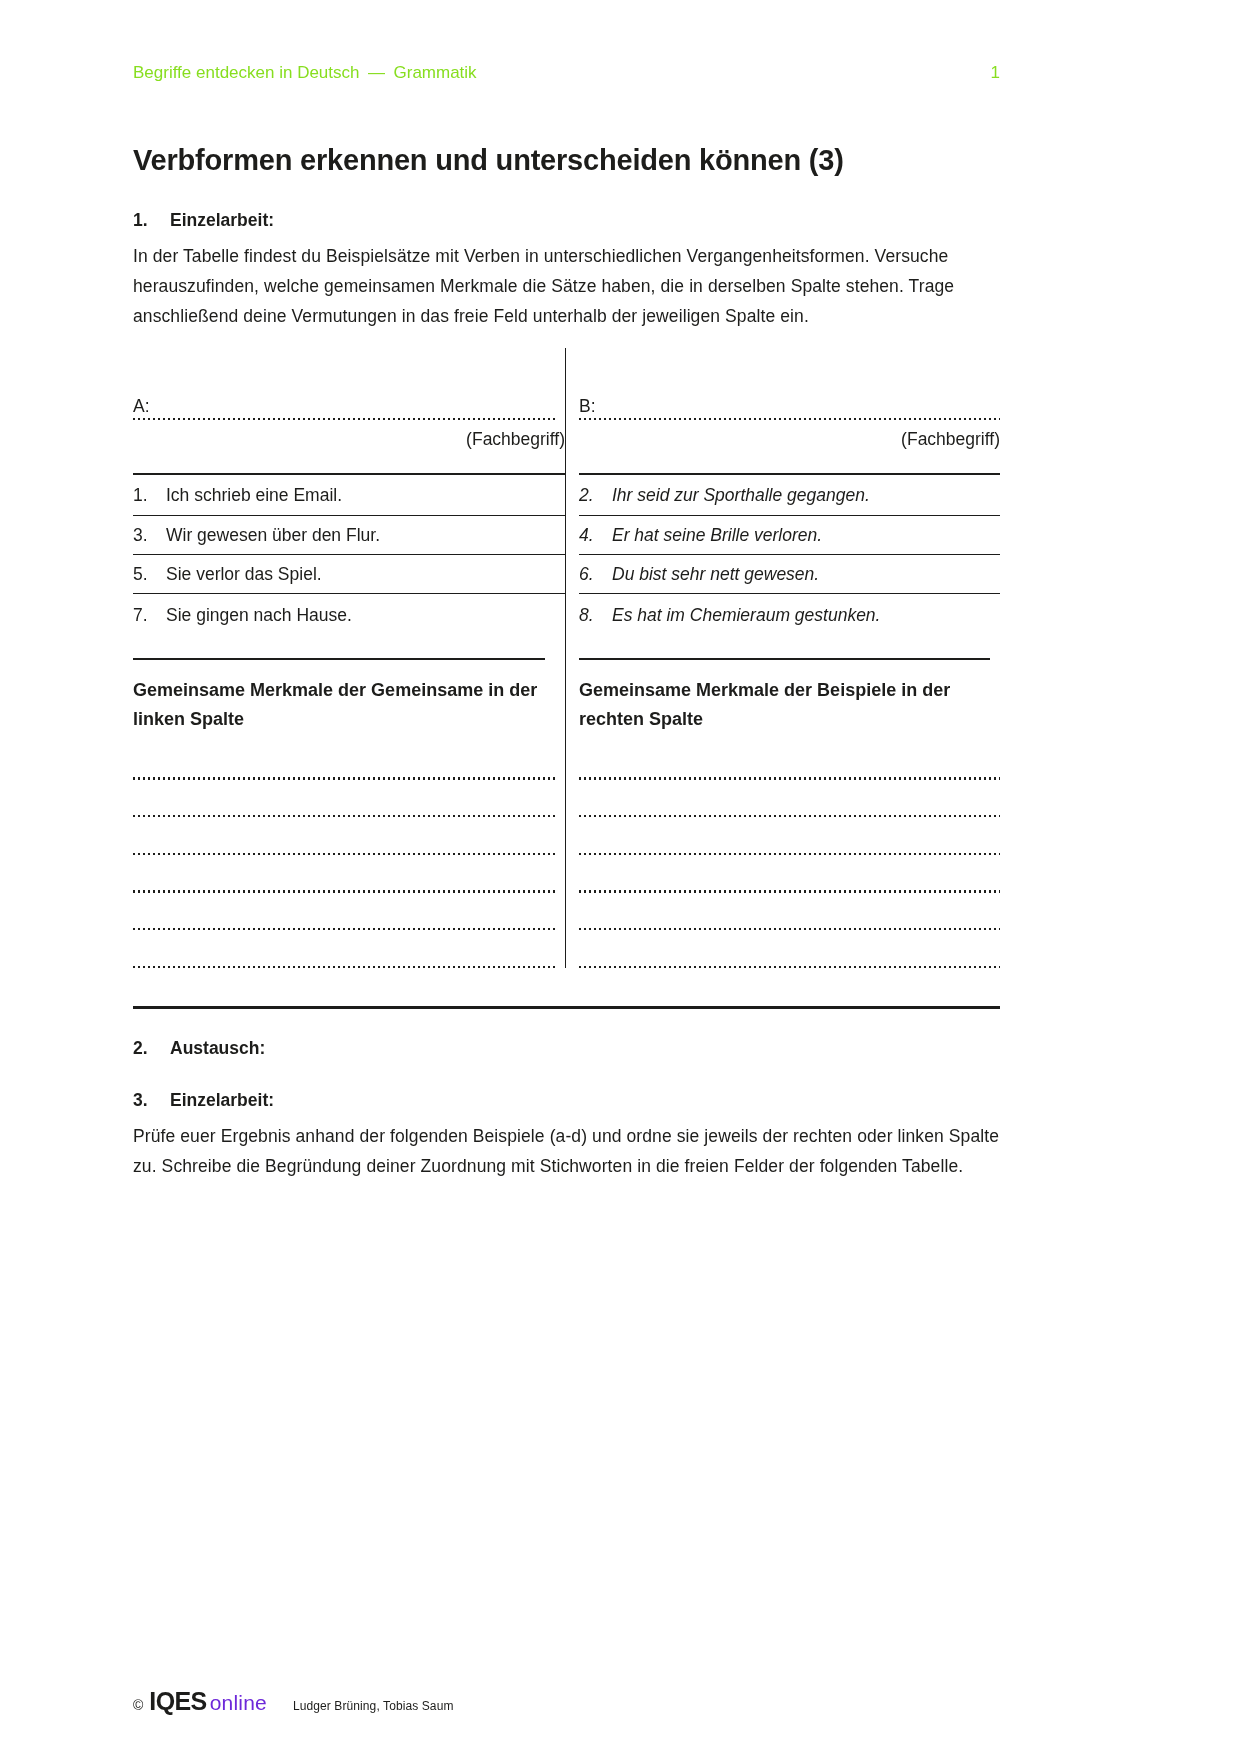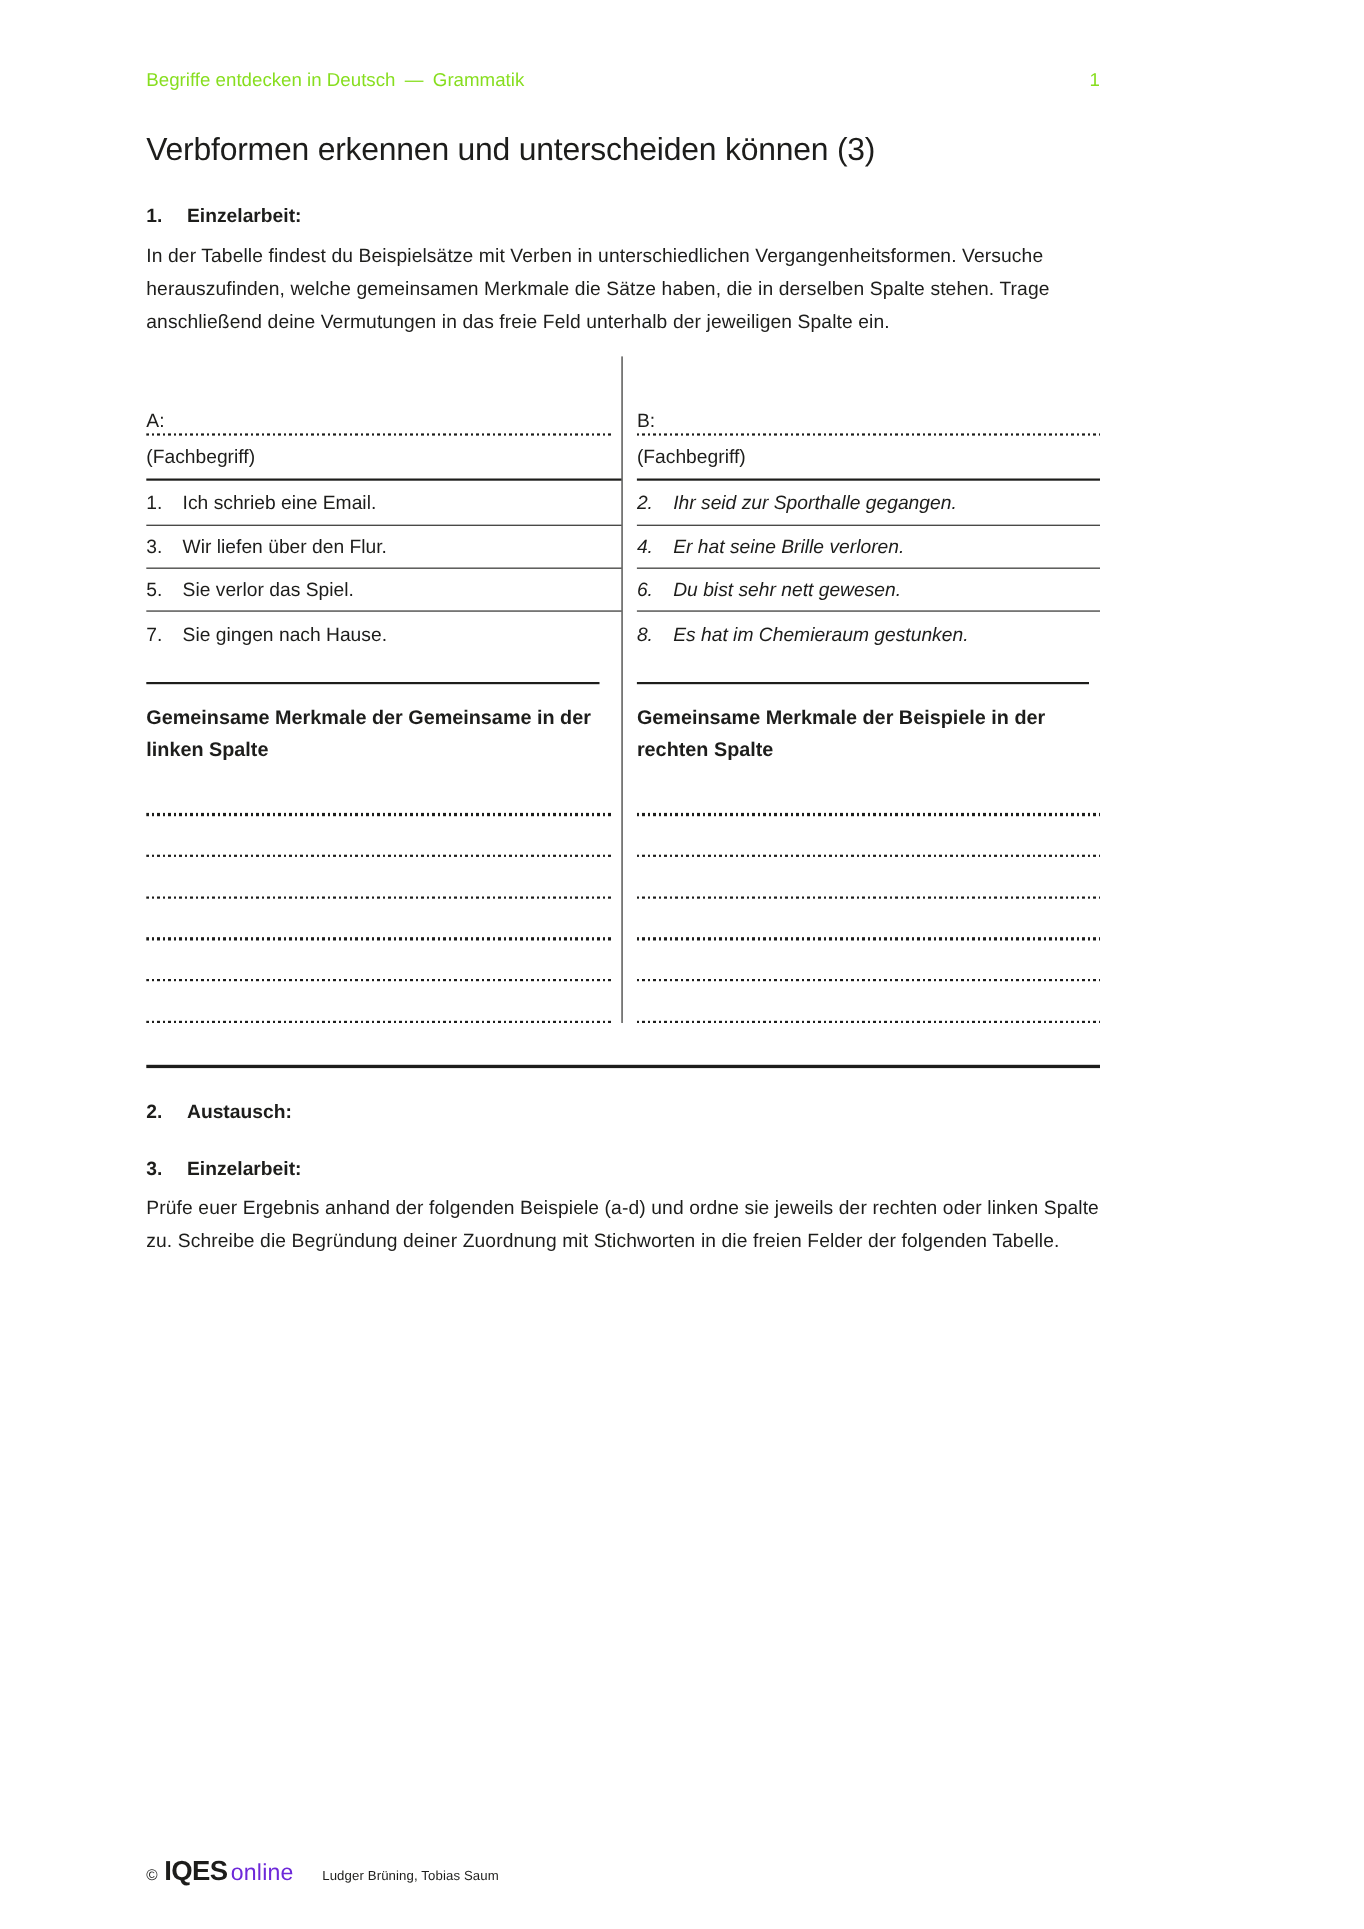--- a/index.html
+++ b/index.html
@@ -9,42 +9,42 @@
     background:#fff;
     font-family: "Liberation Sans", "DejaVu Sans", sans-serif;
     color:#1d1d1b;
     overflow: hidden;
   }
   .content { padding: 62px 240px 0 133px; }
 
   
   .pagehead { display:flex; justify-content:space-between; align-items:baseline;
               font-size:17px; line-height:21px; color:#87DE1F; }
-  .doc-title { margin-top:36px; font-size:29px; line-height:34px; font-weight:400;
+  .doc-title { margin-top:60px; font-size:29px; line-height:34px; font-weight:700;
                letter-spacing:-0.2px; }
 
   
   .task-heading { display:flex; margin-top:32px; font-size:17.5px; line-height:22px; font-weight:bold; }
   .task-heading .tnum { width:37px; flex-shrink:0; }
   .task-text { margin-top:10px; font-size:17.5px; line-height:30px; letter-spacing:0.1px; }
 
   
   .table-wrap { display:flex; margin-top:17px; border-bottom:3px solid #1d1d1b; padding-bottom:38px; }
   .col-a { width:432px; }
   .col-b { width:435px; border-left:1.6px solid #1d1d1b; padding-left:13px; box-sizing:border-box; }
 
   .dotline { height:2.2px;
     background: repeating-linear-gradient(to right, #1d1d1b 0, #1d1d1b 2px, transparent 2px, transparent 5px); }
 
   .cell-label { padding-top:48px; font-size:17.5px; line-height:20px; }
   .cell-label .dotline { margin-top:2px; }
   .col-a .cell-label .dotline { margin-right:8px; }
 
-  .cell-fach { text-align:left; font-size:17.5px; line-height:20px;
-               padding:9px 0 10px; border-bottom:2.6px solid #1d1d1b; }
+  .cell-fach { text-align:right; font-size:17.5px; line-height:20px;
+               padding:9px 0 24px; border-bottom:2.6px solid #1d1d1b; }
 
   .sent-row { display:flex; align-items:center; height:40px;
               border-bottom:1.6px solid #1d1d1b; font-size:17.5px; }
   .sent-row.r2 , .sent-row.r3 { height:38px; }
   .sent-row.no-border { border-bottom:none; height:42px; }
   .sent-row .num { width:33px; flex-shrink:0; }
   .col-b .sent-row { font-style:italic; }
 
   .inset-line { height:2.2px; background:#1d1d1b; margin-top:22px; }
   .col-a .inset-line { margin-right:20px; }
@@ -91,21 +91,21 @@
           <div class="dotline"></div>
         </div>
         <div class="cell-fach">(Fachbegriff)</div>
 
         <div class="sent-row r1">
           <span class="num">1.</span>
           <span>Ich schrieb eine Email.</span>
         </div>
         <div class="sent-row r2">
           <span class="num">3.</span>
-          <span>Wir liefen über den Flur.</span>
+          <span>Wir gewesen über den Flur.</span>
         </div>
         <div class="sent-row r3">
           <span class="num">5.</span>
           <span>Sie verlor das Spiel.</span>
         </div>
         <div class="sent-row no-border">
           <span class="num">7.</span>
           <span>Sie gingen nach Hause.</span>
         </div>
 

